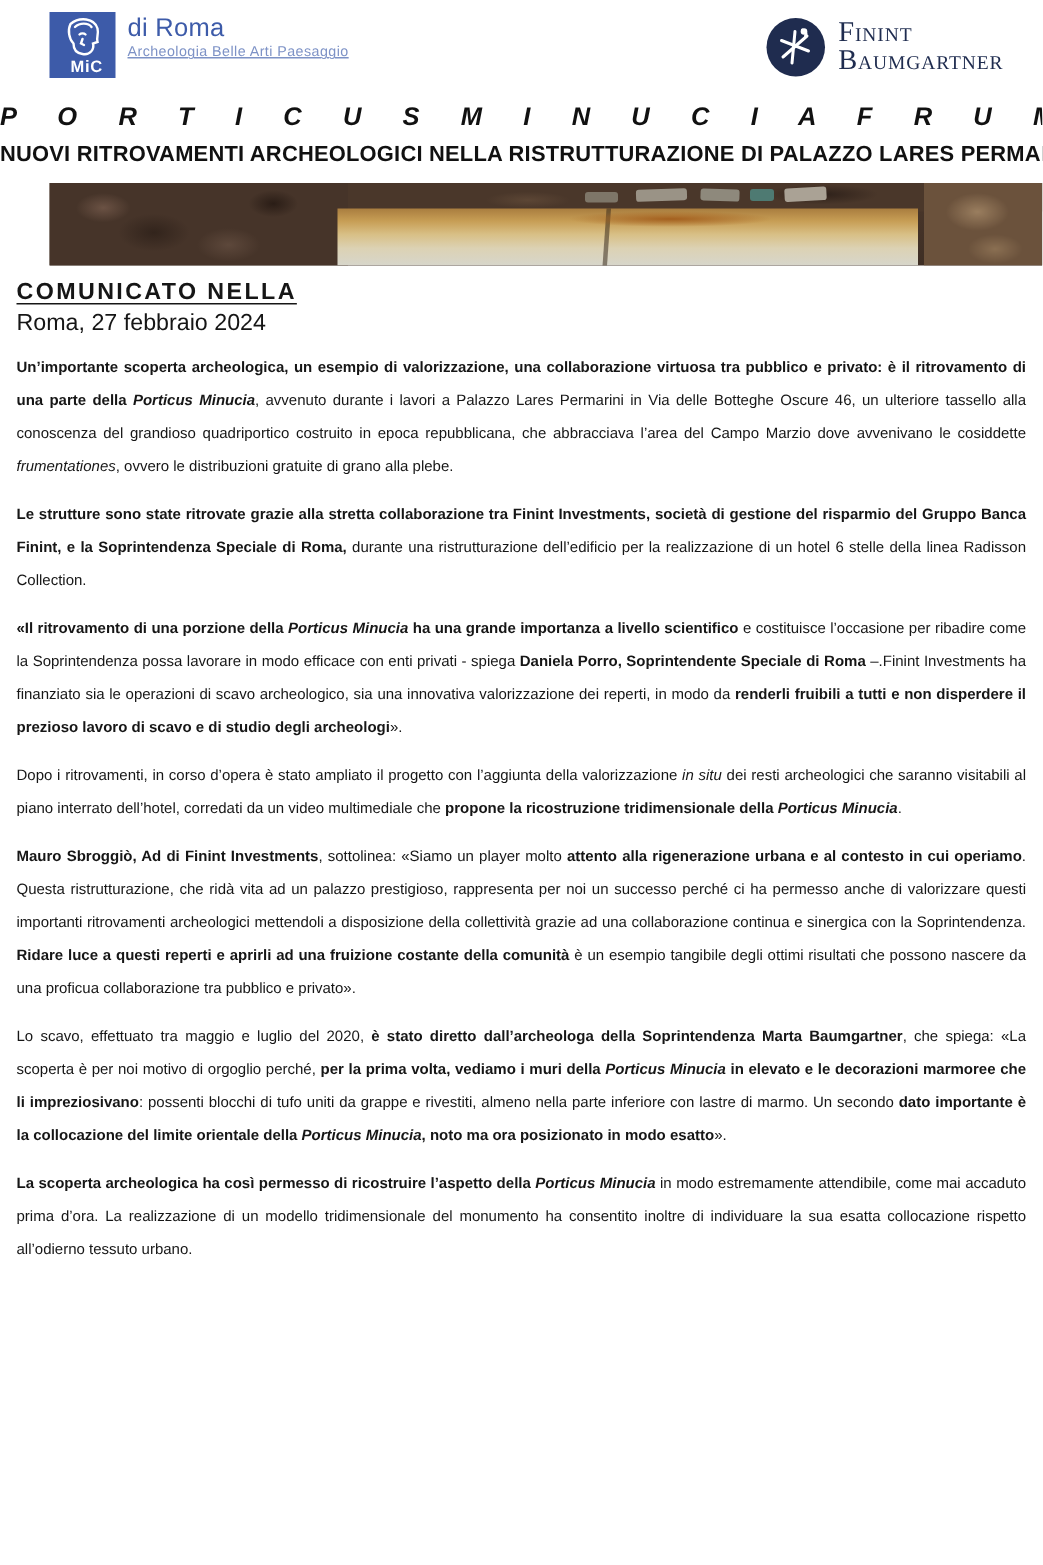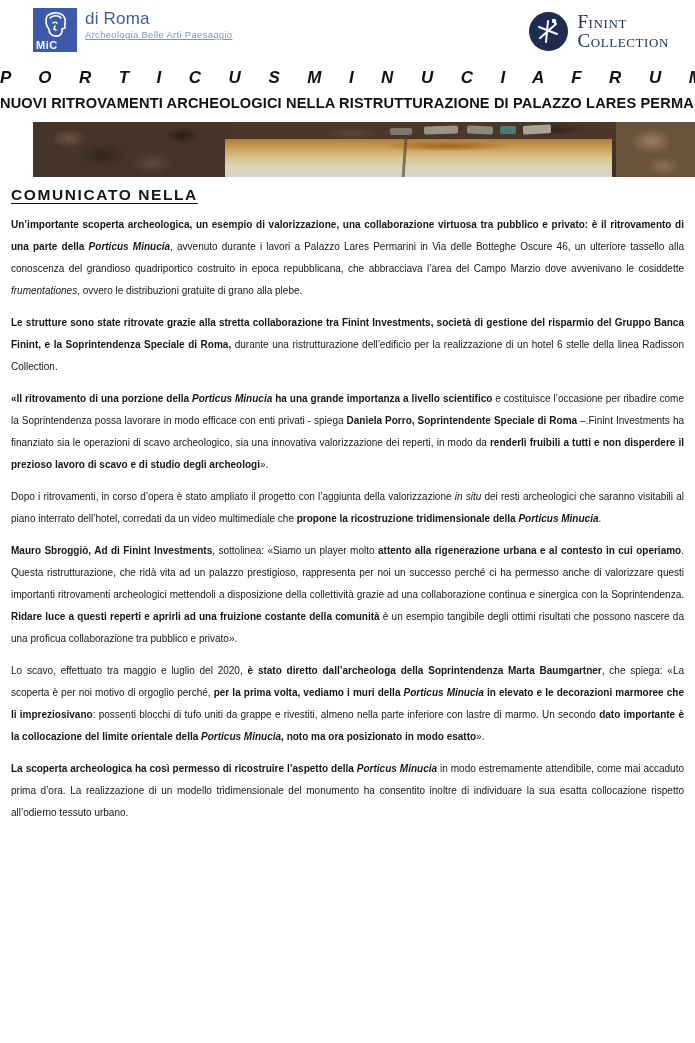--- a/index.html
+++ b/index.html
@@ -16,21 +16,21 @@
   .header{
     display:flex;justify-content:space-between;align-items:flex-start;
     padding:8px 26px 0 33px;
   }
   .logo-left{display:flex;align-items:flex-start;gap:8px;}
   .mic-square{
     width:44px;height:44px;background:#3d5ba9;position:relative;flex:0 0 auto;
   }
   .mic-square svg{position:absolute;top:2px;left:4px;}
   .mic-label{
-    position:absolute;left:3px;bottom:1px;color:#ffffff;
+    position:absolute;left:14px;bottom:1px;color:#ffffff;
     font-size:11px;font-weight:700;letter-spacing:0.5px;
   }
   .sop-text{line-height:1.02;padding-top:2px;}
   .sop-line{color:#3d5ba9;font-size:17px;font-weight:400;letter-spacing:0.2px;}
   .sop-sub{color:#7d92c6;font-size:9.5px;margin-top:3px;letter-spacing:0.3px;text-decoration:underline;}
   .logo-right{display:flex;align-items:flex-start;gap:9px;padding-top:4px;}
   .finint-circle{width:39px;height:39px;border-radius:50%;background:#1f2c4f;position:relative;flex:0 0 auto;}
   .finint-circle svg{position:absolute;top:0;left:0;}
   .finint-text{font-family:"Liberation Serif","DejaVu Serif",serif;color:#1f2c4f;line-height:1.0;}
   .finint-text div{font-variant:small-caps;font-size:19px;letter-spacing:0.6px;}
@@ -137,21 +137,21 @@
             <path d="M19 9 L 17 30"></path>
             <path d="M10 15 L 28 22"></path>
             <path d="M27 12 L 11 26"></path>
             <path d="M24 8 C 26 9, 27 10, 26 12"></path>
           </g>
           <circle cx="25" cy="9" r="2.2" fill="#ffffff"></circle>
         </svg>
       </div>
       <div class="finint-text">
         <div>Finint</div>
-        <div>Collection</div>
+        <div>Baumgartner</div>
       </div>
     </div>
   </header>
 
   <h1 class="title">P O R T I C U S   M I N U C I A   F R U M E N T A R I A</h1>
   <h2 class="subtitle">NUOVI RITROVAMENTI ARCHEOLOGICI NELLA RISTRUTTURAZIONE DI PALAZZO LARES PERMARINI</h2>
 
   <div class="photo">
     <div class="ph-topband"></div>
     <div class="ph-left"></div>
@@ -160,20 +160,21 @@
     <div class="ph-stone5"></div>
     <div class="ph-stone1"></div>
     <div class="ph-stone2"></div>
     <div class="ph-stone3"></div>
     <div class="ph-stone4"></div>
     <div class="ph-right"></div>
   </div>
 
   <main class="body-text">
     <div class="comunicato">COMUNICATO NELLA</div>
+    <div class="dateline">Roma, 27 febbraio 2024</div>
     <div id="paragraphs">
         <p><span style="font-weight: 700;">Un’importante scoperta archeologica, un esempio di valorizzazione, una collaborazione virtuosa tra pubblico e privato: è il ritrovamento di una parte della </span><span style="font-weight: 700; font-style: italic;">Porticus Minucia</span><span>, avvenuto durante i lavori a Palazzo Lares Permarini in Via delle Botteghe Oscure 46, un ulteriore tassello alla conoscenza del grandioso quadriportico costruito in epoca repubblicana, che abbracciava l’area del Campo Marzio dove avvenivano le cosiddette </span><span style="font-style: italic;">frumentationes</span><span>, ovvero le distribuzioni gratuite di grano alla plebe.</span></p>
         <p><span style="font-weight: 700;">Le strutture sono state ritrovate grazie alla stretta collaborazione tra Finint Investments, società di gestione del risparmio del Gruppo Banca Finint, e la Soprintendenza Speciale di Roma,</span><span> durante una ristrutturazione dell’edificio per la realizzazione di un hotel 6 stelle della linea Radisson Collection.</span></p>
         <p><span style="font-weight: 700;">«Il ritrovamento di una porzione della </span><span style="font-weight: 700; font-style: italic;">Porticus Minucia</span><span style="font-weight: 700;"> ha una grande importanza a livello scientifico</span><span> e costituisce l’occasione per ribadire come la Soprintendenza possa lavorare in modo efficace con enti privati - spiega </span><span style="font-weight: 700;">Daniela Porro, Soprintendente Speciale di Roma</span><span> –.Finint Investments ha finanziato sia le operazioni di scavo archeologico, sia una innovativa valorizzazione dei reperti, in modo da </span><span style="font-weight: 700;">renderli fruibili a tutti e non disperdere il prezioso lavoro di scavo e di studio degli archeologi</span><span>».</span></p>
         <p><span>Dopo i ritrovamenti, in corso d’opera è stato ampliato il progetto con l’aggiunta della valorizzazione </span><span style="font-style: italic;">in situ</span><span> dei resti archeologici che saranno visitabili al piano interrato dell’hotel, corredati da un video multimediale che </span><span style="font-weight: 700;">propone la ricostruzione tridimensionale della </span><span style="font-weight: 700; font-style: italic;">Porticus Minucia</span><span>.</span></p>
         <p><span style="font-weight: 700;">Mauro Sbroggiò, Ad di Finint Investments</span><span>, sottolinea: «Siamo un player molto </span><span style="font-weight: 700;">attento alla rigenerazione urbana e al contesto in cui operiamo</span><span>. Questa ristrutturazione, che ridà vita ad un palazzo prestigioso, rappresenta per noi un successo perché ci ha permesso anche di valorizzare questi importanti ritrovamenti archeologici mettendoli a disposizione della collettività grazie ad una collaborazione continua e sinergica con la Soprintendenza. </span><span style="font-weight: 700;">Ridare luce a questi reperti e aprirli ad una fruizione costante della comunità</span><span> è un esempio tangibile degli ottimi risultati che possono nascere da una proficua collaborazione tra pubblico e privato».</span></p>
         <p><span>Lo scavo, effettuato tra maggio e luglio del 2020, </span><span style="font-weight: 700;">è stato diretto dall’archeologa della Soprintendenza Marta Baumgartner</span><span>, che spiega: «La scoperta è per noi motivo di orgoglio perché, </span><span style="font-weight: 700;">per la prima volta, vediamo i muri della </span><span style="font-weight: 700; font-style: italic;">Porticus Minucia</span><span style="font-weight: 700;"> in elevato e le decorazioni marmoree che li impreziosivano</span><span>: possenti blocchi di tufo uniti da grappe e rivestiti, almeno nella parte inferiore con lastre di marmo. Un secondo </span><span style="font-weight: 700;">dato importante è la collocazione del limite orientale della </span><span style="font-weight: 700; font-style: italic;">Porticus Minucia</span><span style="font-weight: 700;">, noto ma ora posizionato in modo esatto</span><span>».</span></p>
         <p><span style="font-weight: 700;">La scoperta archeologica ha così permesso di ricostruire l’aspetto della </span><span style="font-weight: 700; font-style: italic;">Porticus Minucia</span><span> in modo estremamente attendibile, come mai accaduto prima d’ora. La realizzazione di un modello tridimensionale del monumento ha consentito inoltre di individuare la sua esatta collocazione rispetto all’odierno tessuto urbano.</span></p>
       </div>
   </main>

